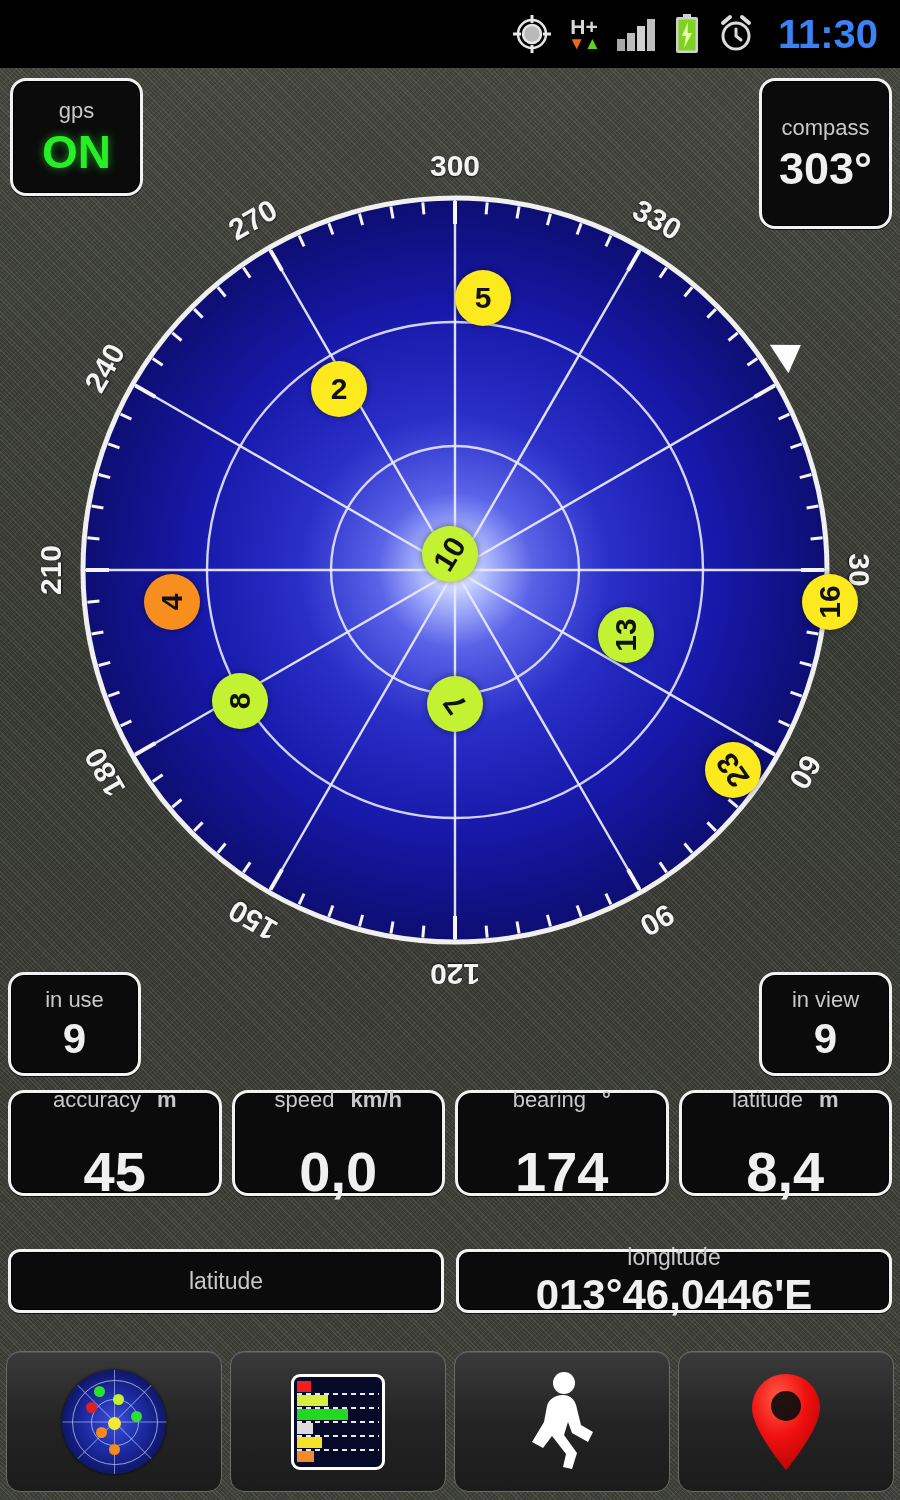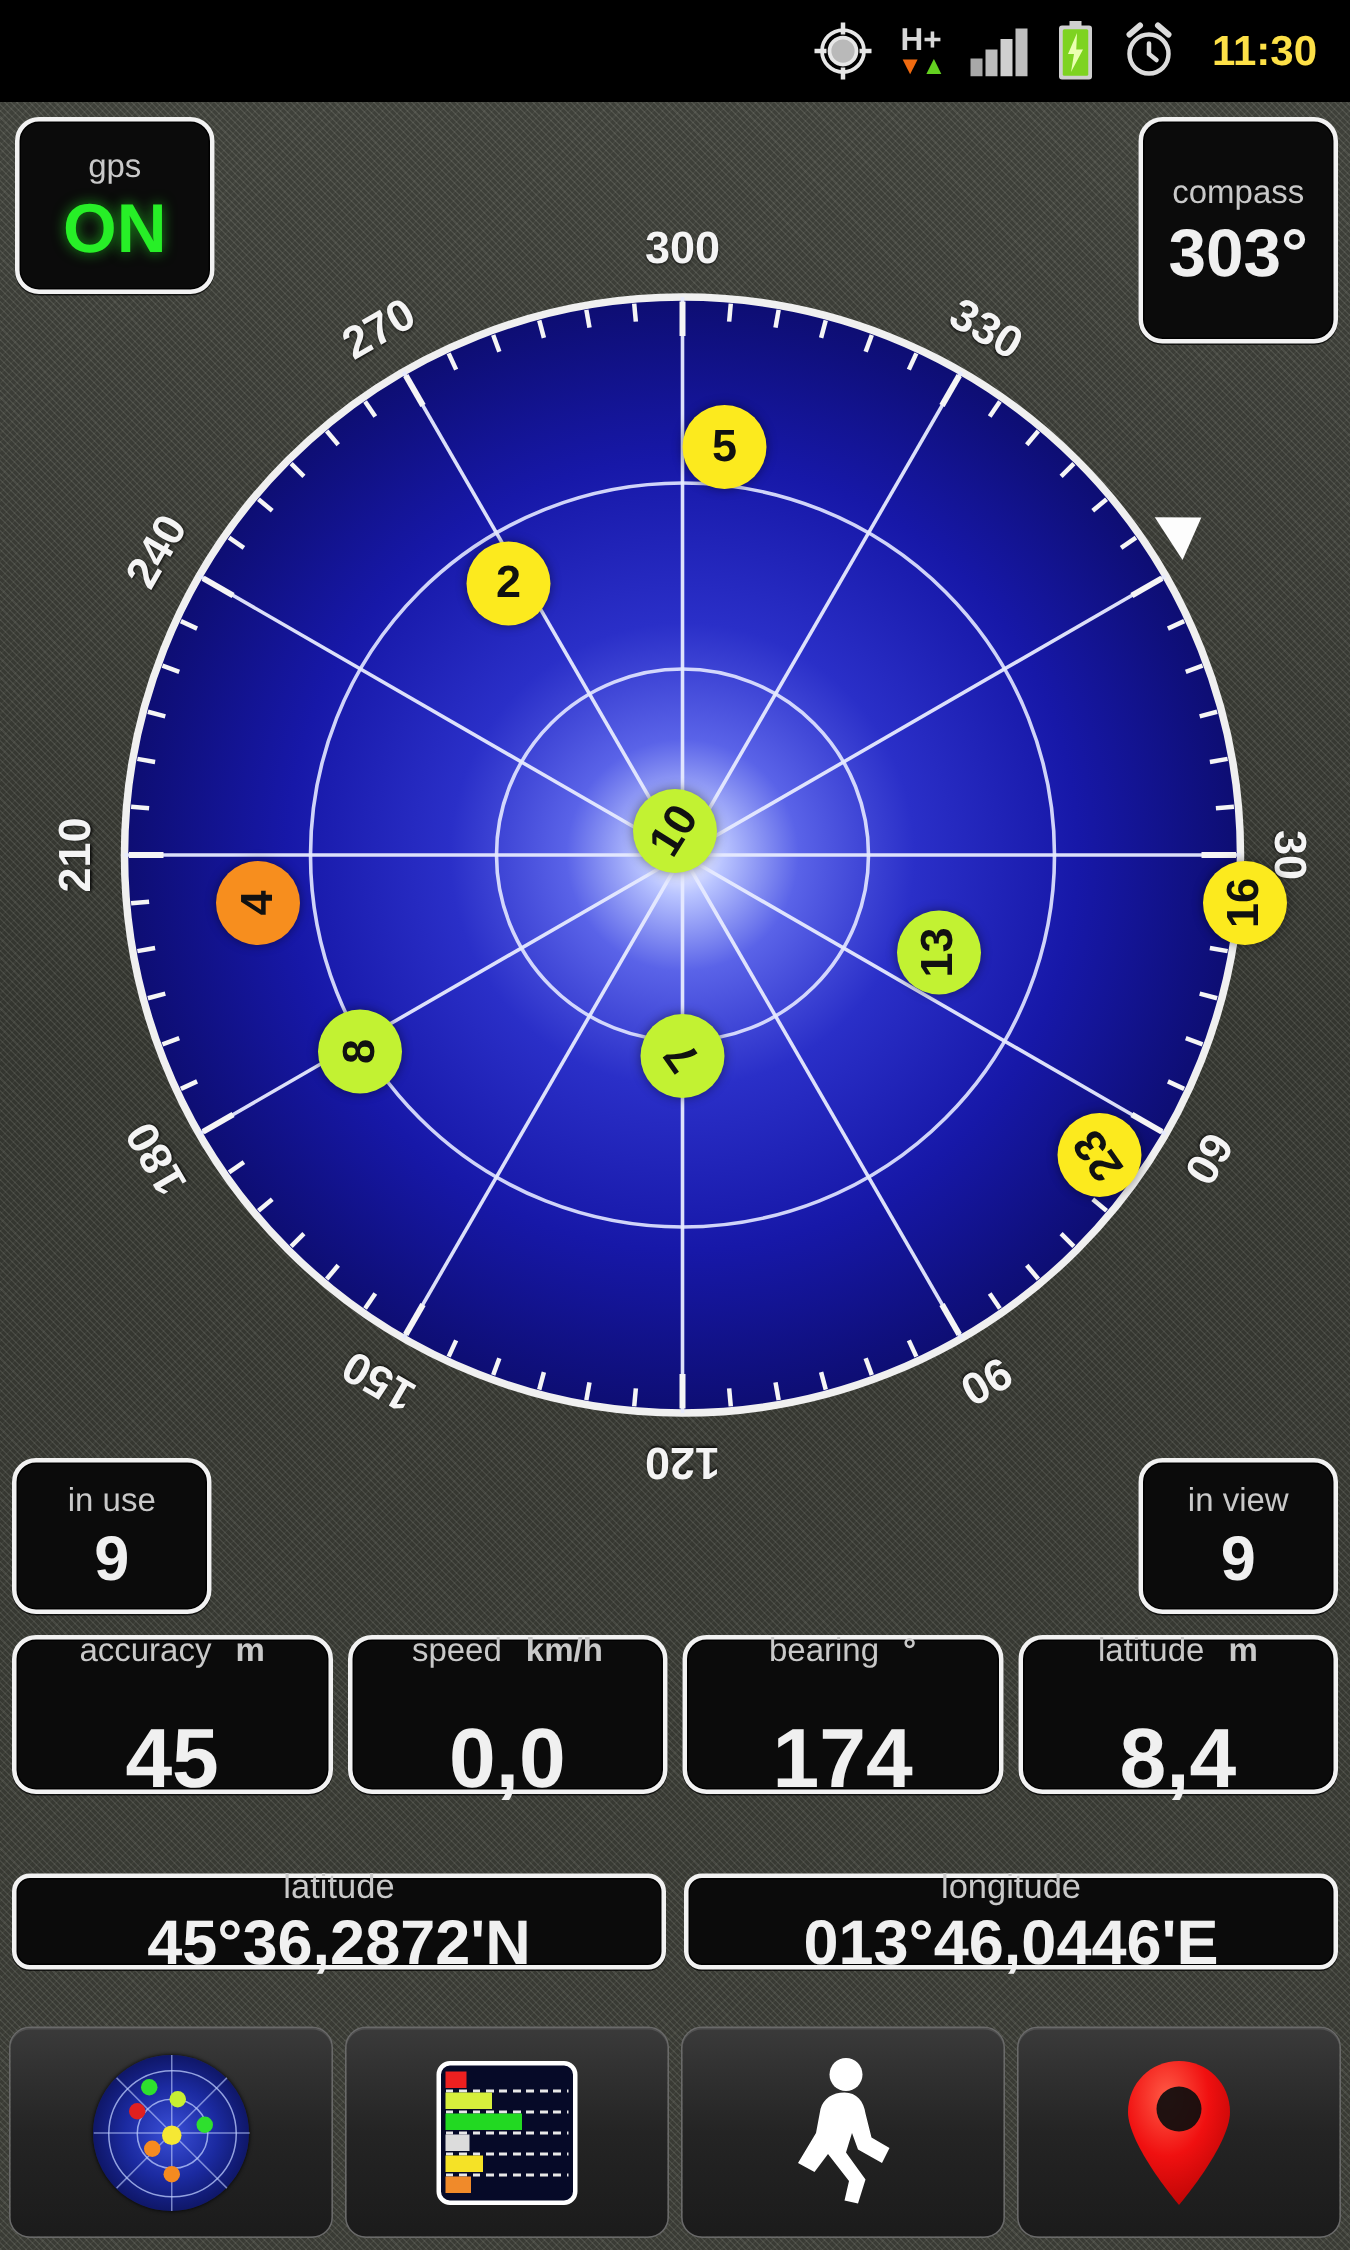--- a/index.html
+++ b/index.html
@@ -20,21 +20,21 @@
       linear-gradient(180deg,#4b4d45 0%,#3c3e37 45%,#44463e 100%);
   }
 
   
   #statusbar{
     position:absolute;left:0;top:0;width:900px;height:68px;
     background:#000;display:flex;align-items:center;justify-content:flex-end;
     padding-right:22px;box-sizing:border-box;gap:16px;z-index:40;
   }
   .sb-ico{display:flex;align-items:center;justify-content:center;}
-  .clock{color:#fde047;font-size:28px;font-weight:bold;letter-spacing:0px;
+  .clock{color:#3b82f6;font-size:40px;font-weight:bold;letter-spacing:0px;
          font-family:"Liberation Sans",sans-serif;margin-left:6px;}
   .hplus{display:flex;flex-direction:column;align-items:center;line-height:1;}
   .hplus .lbl{color:#d8d8d8;font-size:21px;font-weight:bold;}
   .hplus .arrows{font-size:17px;letter-spacing:-1px;margin-top:-2px;}
 
   
   .panel{
     background:#0b0b0b;
     border:3px solid #f2f2f2;
     border-radius:16px;
@@ -380,21 +380,20 @@
         <span class="p-label">latitude</span>
         <span class="p-unit">m</span>
       </div>
       <span class="p-value">8,4</span>
     </div>
   </div>
 
   <div id="coords">
     <div class="panel">
       <span class="p-label">latitude</span>
-      <span class="p-value">45°36,2872'N</span>
     </div>
     <div class="panel">
       <span class="p-label">longitude</span>
       <span class="p-value">013°46,0446'E</span>
     </div>
   </div>
 
   <div id="tabbar">
 
     <div class="tab">

